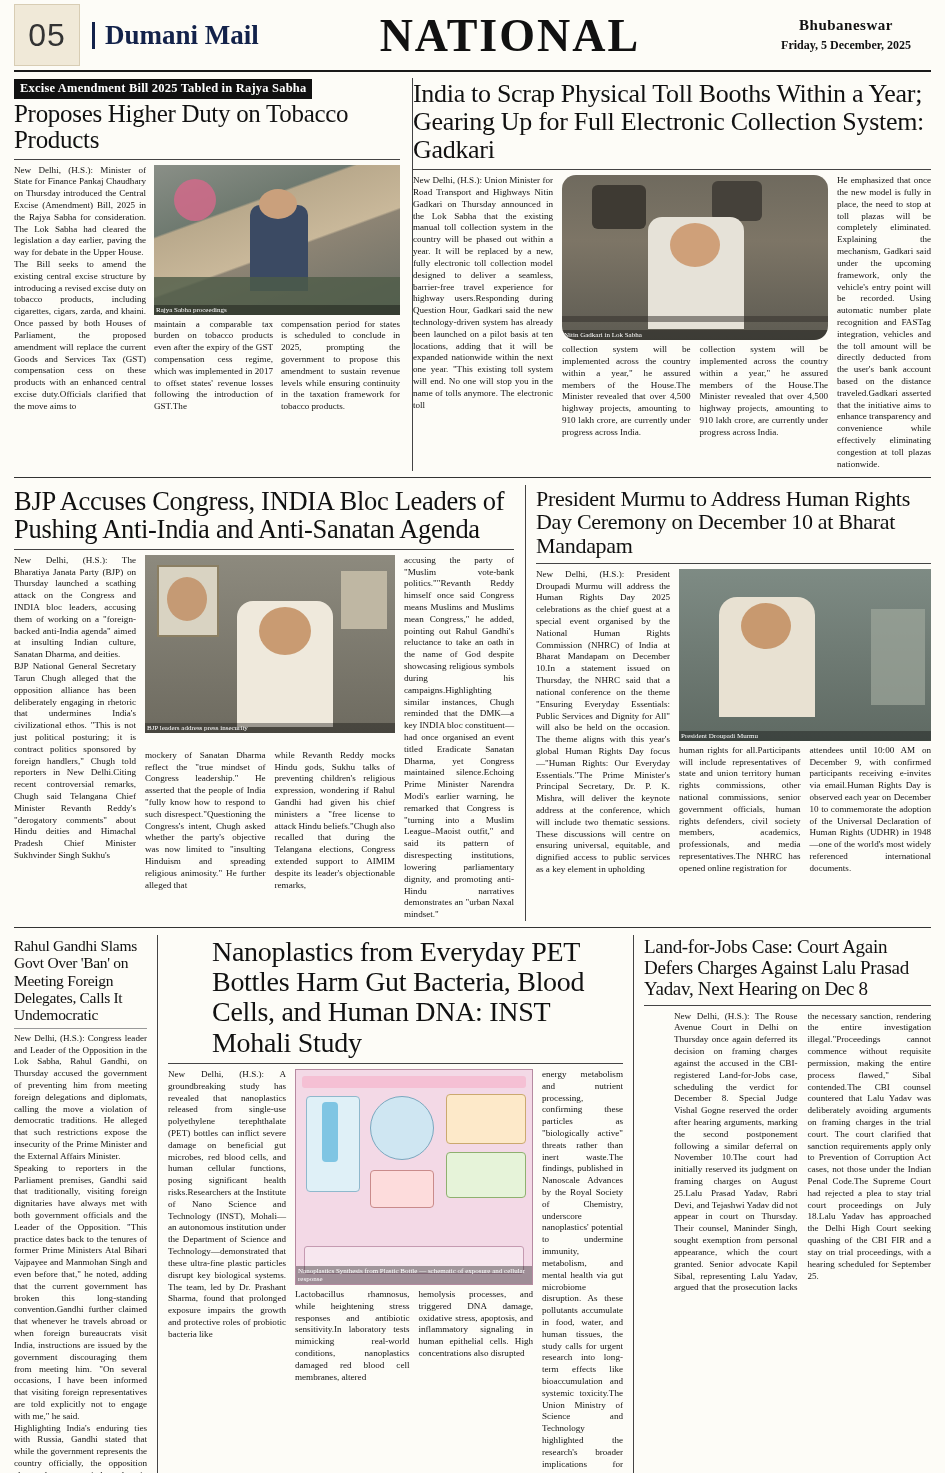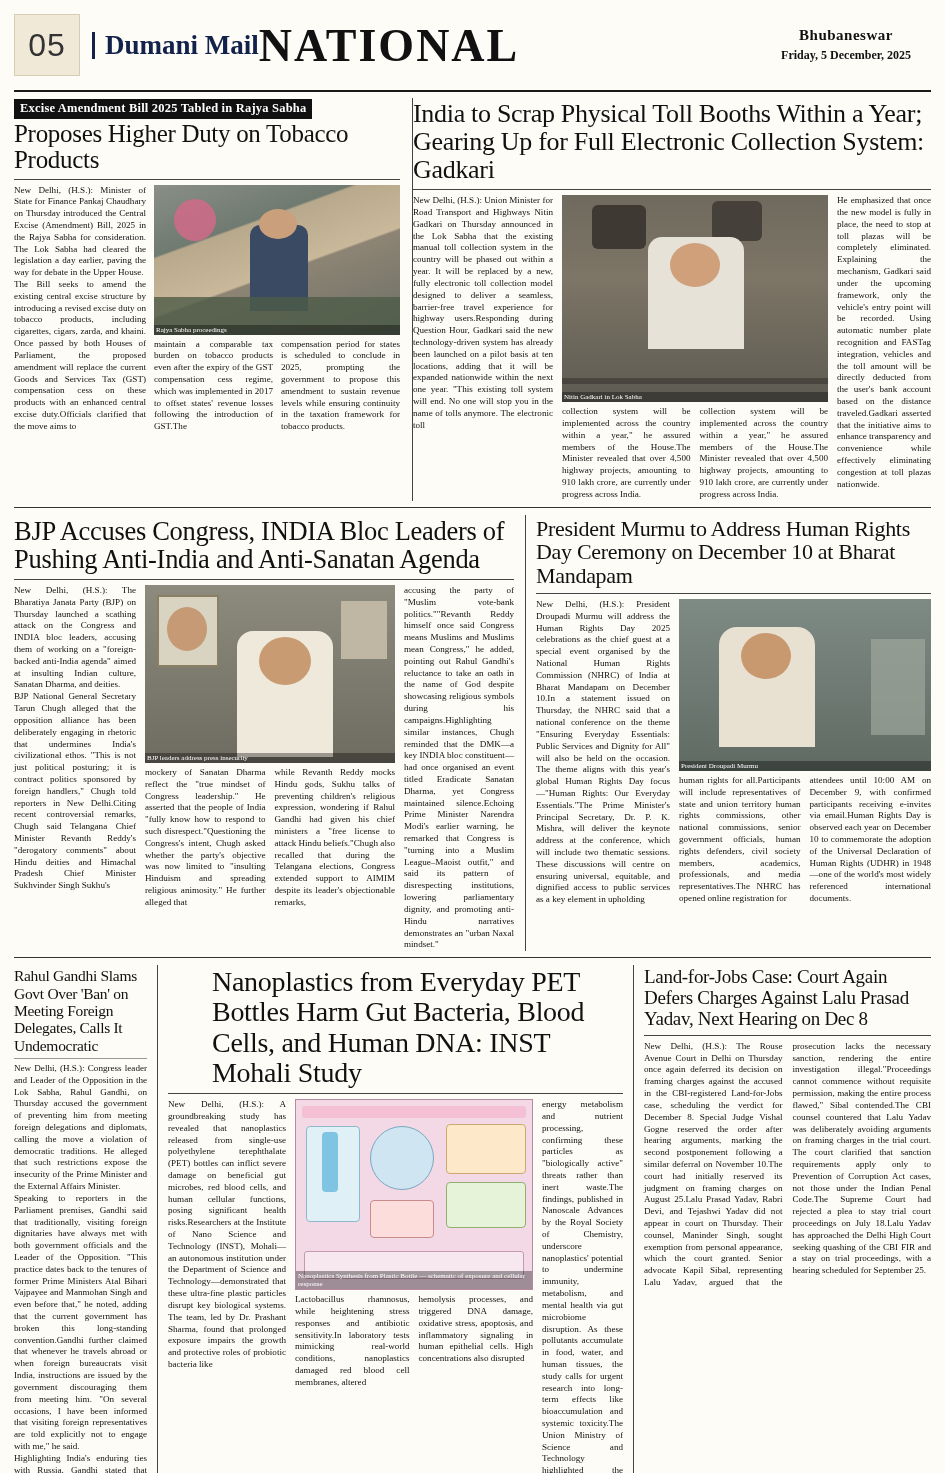--- a/index.html
+++ b/index.html
@@ -7,51 +7,51 @@
   body {
     width: 945px; height: 1473px;
     background: #fdfcf7;
     font-family: "Liberation Serif", serif;
     color: #111;
     overflow: hidden;
   }
   .page { position: relative; width: 945px; height: 1473px; padding: 0 14px; }
 
   
-  .masthead { display:flex; align-items:center; height: 92px; border-bottom: 2px solid #1a1a1a; }
+  .masthead { display:flex; align-items:center; height: 72px; border-bottom: 2px solid #1a1a1a; }
   .page-num-box {
     width: 66px; height: 62px; background:#f0e9d8; border:1px solid #d8cdb4;
     display:flex; align-items:center; justify-content:center;
     font-size: 32px; font-family:"Liberation Sans", sans-serif; color:#333; letter-spacing:1px;
   }
   .paper-name {
     margin-left: 12px; font-size: 27px; font-weight: bold;
     font-family:"Liberation Serif", serif; color:#13224a; letter-spacing:0px;
     border-left: 3px solid #13224a; padding-left:10px; line-height: 1.0;
   }
   .section-title {
-    flex:1; font-size: 46px; letter-spacing: 2px;
+    flex:1; text-align:center; font-size: 46px; letter-spacing: 2px;
     font-family:"Liberation Serif", serif; font-weight:bold;
   }
   .dateblock { text-align:center; font-family:"Liberation Serif", serif; width: 170px;}
   .dateblock .city { font-size: 15px; font-weight:bold; letter-spacing:0.5px;}
   .dateblock .date { font-size: 12px; font-weight:bold; margin-top:4px;}
 
   
   .body-text { font-size: 9.1px; line-height: 1.3; text-align: justify; }
 
   .rule { border-top: 1px solid #444; margin: 5px 0; }
   .rule-thin { border-top: 1px solid #999; margin: 4px 0; }
 
   .kicker {
     display:inline-block; background:#111; color:#fff; font-size:12.5px;
     padding: 2px 6px 3px 6px; font-weight:bold; letter-spacing:0.2px;
   }
   h1.head { margin:2px 0 4px 0; font-weight:normal; letter-spacing:-0.3px; }
-  .cols2 { column-count:2; column-gap: 10px; }
+  .cols2 { column-count:2; column-gap: 10px; margin-left: 30px; }
 
   
   .photo { background:#cfcabc; position:relative; overflow:hidden; }
   .photo .cap { position:absolute; bottom:0; left:0; right:0; font-size:7px; color:#fff; background:rgba(0,0,0,.35); padding:1px 2px;}
 
   
   .top-row { display:flex; gap: 12px; margin-top: 6px; }
   .col-left-top { width: 386px; }
   .col-right-top { flex:1; border-left:1px solid #444; }
 
@@ -104,22 +104,22 @@
         </div>
       </div>
     </div>
 
     <div class="col-right-top">
       <h1 class="head" style="font-size:26px; line-height:1.08;">India to Scrap Physical Toll Booths Within a Year; Gearing Up for Full Electronic Collection System: Gadkari</h1>
       <div class="rule"></div>
       <div style="display:flex; gap:9px;">
         <div class="body-text" style="width:140px;">New Delhi, (H.S.): Union Minister for Road Transport and Highways Nitin Gadkari on Thursday announced in the Lok Sabha that the existing manual toll collection system in the country will be phased out within a year. It will be replaced by a new, fully electronic toll collection model designed to deliver a seamless, barrier-free travel experience for highway users.Responding during Question Hour, Gadkari said the new technology-driven system has already been launched on a pilot basis at ten locations, adding that it will be expanded nationwide within the next one year. "This existing toll system will end. No one will stop you in the name of tolls anymore. The electronic toll</div>
         <div style="width:266px;">
-          <div class="photo" style="height:207px; background:
-              linear-gradient(180deg,#6f6a5e 0%,#7d7566 40%,#5d5b52 100%);">
+          <div class="photo" style="height:165px; background:
+              linear-gradient(180deg,#6f6a5e 0%,#7d7566 40%,#5d5b52 100%); border-radius: 14px;">
             <div style="position:absolute;left:30px;top:10px;width:54px;height:44px;background:#3e3a33;border-radius:6px;"></div>
             <div style="position:absolute;left:150px;top:6px;width:50px;height:40px;background:#45413a;border-radius:6px;"></div>
             <div style="position:absolute;left:86px;top:42px;width:96px;height:112px;background:#e6e2d8;border-radius:14px 14px 0 0;"></div>
             <div style="position:absolute;left:108px;top:48px;width:50px;height:44px;border-radius:50%;background:#cfa079;"></div>
             <div style="position:absolute;left:0;bottom:18px;width:100%;height:6px;background:#2f2c27;opacity:.5;"></div>
             <div class="cap">Nitin Gadkari in Lok Sabha</div>
           </div>
           <div style="display:flex; gap:9px; margin-top:4px;">
             <div class="body-text" style="width:50%;">collection system will be implemented across the country within a year," he assured members of the House.The Minister revealed that over 4,500 highway projects, amounting to 910 lakh crore, are currently under progress across India.</div>
             <div class="body-text" style="width:50%;">collection system will be implemented across the country within a year," he assured members of the House.The Minister revealed that over 4,500 highway projects, amounting to 910 lakh crore, are currently under progress across India.</div>
@@ -142,21 +142,21 @@
 BJP National General Secretary Tarun Chugh alleged that the opposition alliance has been deliberately engaging in rhetoric that undermines India's civilizational ethos. "This is not just political posturing; it is contract politics sponsored by foreign handlers," Chugh told reporters in New Delhi.Citing recent controversial remarks, Chugh said Telangana Chief Minister Revanth Reddy's "derogatory comments" about Hindu deities and Himachal Pradesh Chief Minister Sukhvinder Singh Sukhu's</div>
         <div style="width:250px;">
           <div class="photo" style="height:178px; background:linear-gradient(180deg,#8d8a7e 0%,#6e6b60 100%);">
             <div style="position:absolute;left:12px;top:10px;width:62px;height:72px;background:#d9d3c2;border:2px solid #8b7f63;"></div>
             <div style="position:absolute;left:22px;top:22px;width:40px;height:44px;border-radius:50%;background:#c59a74;"></div>
             <div style="position:absolute;left:92px;top:46px;width:96px;height:126px;background:#efe9dc;border-radius:16px 16px 0 0;"></div>
             <div style="position:absolute;left:114px;top:52px;width:52px;height:48px;border-radius:50%;background:#c99b72;"></div>
             <div style="position:absolute;right:8px;top:16px;width:46px;height:58px;background:#bfb7a3;"></div>
             <div class="cap">BJP leaders address press insecurity</div>
           </div>
-          <div style="display:flex; gap:9px; margin-top:4px;">
+          <div style="display:flex; gap:9px; margin-top:17px;">
             <div class="body-text" style="width:50%;">mockery of Sanatan Dharma reflect the "true mindset of Congress leadership." He asserted that the people of India "fully know how to respond to such disrespect."Questioning the Congress's intent, Chugh asked whether the party's objective was now limited to "insulting Hinduism and spreading religious animosity." He further alleged that</div>
             <div class="body-text" style="width:50%;">while Revanth Reddy mocks Hindu gods, Sukhu talks of preventing children's religious expression, wondering if Rahul Gandhi had given his chief ministers a "free license to attack Hindu beliefs."Chugh also recalled that during the Telangana elections, Congress extended support to AIMIM despite its leader's objectionable remarks,</div>
           </div>
         </div>
         <div class="body-text" style="flex:1;">accusing the party of "Muslim vote-bank politics.""Revanth Reddy himself once said Congress means Muslims and Muslims mean Congress," he added, pointing out Rahul Gandhi's reluctance to take an oath in the name of God despite showcasing religious symbols during his campaigns.Highlighting similar instances, Chugh reminded that the DMK—a key INDIA bloc constituent—had once organised an event titled Eradicate Sanatan Dharma, yet Congress maintained silence.Echoing Prime Minister Narendra Modi's earlier warning, he remarked that Congress is "turning into a Muslim League–Maoist outfit," and said its pattern of disrespecting institutions, lowering parliamentary dignity, and promoting anti-Hindu narratives demonstrates an "urban Naxal mindset."</div>
       </div>
     </div>
 
     <div class="mid-right">
       <h1 class="head" style="font-size:22px; line-height:1.08;">President Murmu to Address Human Rights Day Ceremony on December 10 at Bharat Mandapam</h1>
@@ -190,21 +190,21 @@
 Speaking to reporters in the Parliament premises, Gandhi said that traditionally, visiting foreign dignitaries have always met with both government officials and the Leader of the Opposition. "This practice dates back to the tenures of former Prime Ministers Atal Bihari Vajpayee and Manmohan Singh and even before that," he noted, adding that the current government has broken this long-standing convention.Gandhi further claimed that whenever he travels abroad or when foreign bureaucrats visit India, instructions are issued by the government discouraging them from meeting him. "On several occasions, I have been informed that visiting foreign representatives are told explicitly not to engage with me," he said.
 Highlighting India's enduring ties with Russia, Gandhi stated that while the government represents the country officially, the opposition also plays a vital role in representing India's democratic voice. "The Opposition offers a different perspective — one that is equally rooted in national interest. By preventing such interactions, the government is acting against the spirit of democracy," he asserted.</div>
     </div>
 
     <div class="low-b">
       <h1 class="head" style="font-size:28px; line-height:1.08;margin-left:44px;">Nanoplastics from Everyday PET Bottles Harm Gut Bacteria, Blood Cells, and Human DNA: INST Mohali Study</h1>
       <div class="rule"></div>
       <div style="display:flex; gap:9px;">
         <div class="body-text" style="width:118px;">New Delhi, (H.S.): A groundbreaking study has revealed that nanoplastics released from single-use polyethylene terephthalate (PET) bottles can inflict severe damage on beneficial gut microbes, red blood cells, and human cellular functions, posing significant health risks.Researchers at the Institute of Nano Science and Technology (INST), Mohali—an autonomous institution under the Department of Science and Technology—demonstrated that these ultra-fine plastic particles disrupt key biological systems. The team, led by Dr. Prashant Sharma, found that prolonged exposure impairs the growth and protective roles of probiotic bacteria like</div>
         <div style="width:238px;">
-          <div class="photo" style="height:191px; background:#f3d9e6; border:1px solid #b58aa0;padding-left:23px;">
+          <div class="photo" style="height:216px; background:#f3d9e6; border:1px solid #b58aa0;padding-left:23px;">
             <div style="position:absolute;left:6px;top:6px;right:6px;height:12px;background:#f5c0d4;border-radius:3px;"></div>
             <div style="position:absolute;left:10px;top:26px;width:54px;height:96px;background:#dff0f7;border:1px solid #8fb8cc;border-radius:4px;"></div>
             <div style="position:absolute;left:26px;top:32px;width:16px;height:60px;background:#7fc5e3;border-radius:4px;"></div>
             <div style="position:absolute;left:74px;top:26px;width:64px;height:64px;border-radius:50%;background:#cfe6f2;border:1px solid #7aa8bf;"></div>
             <div style="position:absolute;left:150px;top:24px;width:80px;height:50px;background:#fde9c9;border:1px solid #cba96f;border-radius:4px;"></div>
             <div style="position:absolute;left:150px;top:82px;width:80px;height:46px;background:#e6f3d9;border:1px solid #8fb06f;border-radius:4px;"></div>
             <div style="position:absolute;left:74px;top:100px;width:64px;height:38px;background:#fddcdc;border:1px solid #c98b8b;border-radius:4px;"></div>
             <div style="position:absolute;left:8px;bottom:10px;right:8px;height:28px;background:#f7e7ef;border:1px solid #c59ab1;border-radius:3px;"></div>
             <div class="cap">Nanoplastics Synthesis from Plastic Bottle — schematic of exposure and cellular response</div>
           </div>

